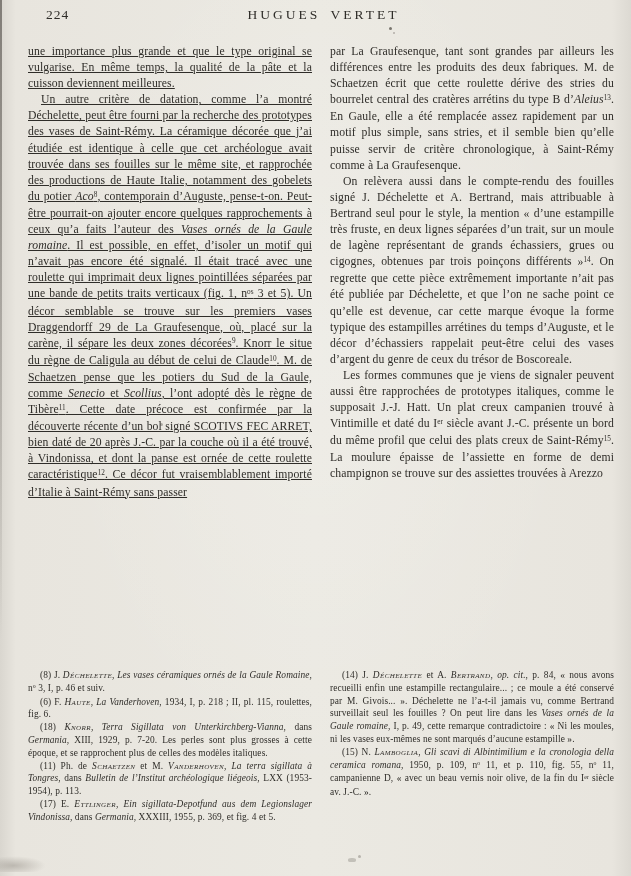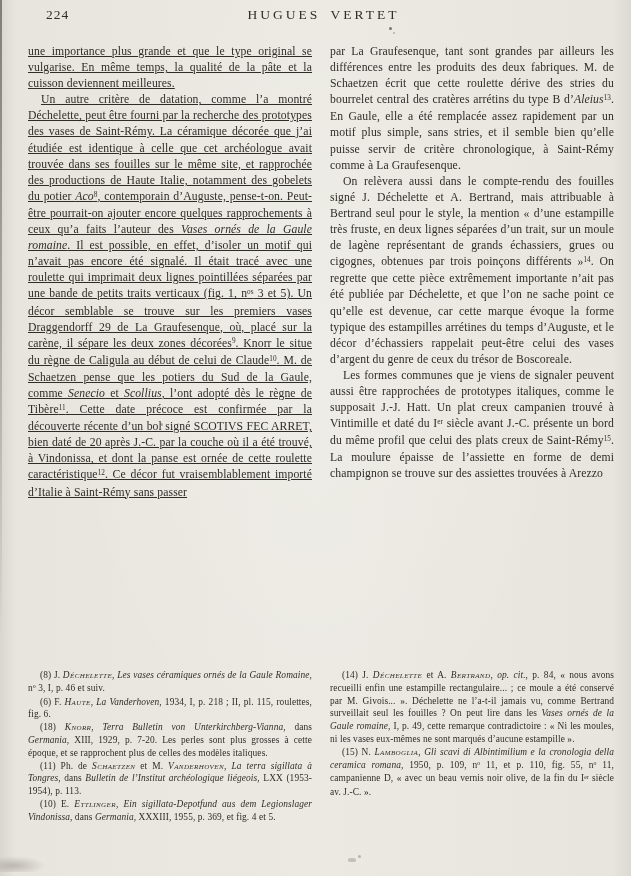--- a/index.html
+++ b/index.html
@@ -95,22 +95,22 @@
 
   <div class="col main right">
       <p class="para"><span>par La Graufesenque, tant sont grandes par ailleurs les différences entre les produits des deux fabriques. M. de Schaetzen écrit que cette roulette dérive des stries du bourrelet central des cratères arrétins du type B d’</span><span class="i">Aleius</span><span class="sup">13</span><span>. En Gaule, elle a été remplacée assez rapidement par un motif plus simple, sans stries, et il semble bien qu’elle puisse servir de critère chronologique, à Saint-Rémy comme à La Graufesenque.</span></p>
       <p class="para indent"><span>On relèvera aussi dans le compte-rendu des fouilles signé J. Déchelette et A. Bertrand, mais attribuable à Bertrand seul pour le style, la mention « d’une estampille très fruste, en deux lignes séparées d’un trait, sur un moule de lagène représentant de grands échassiers, grues ou cigognes, obtenues par trois poinçons différents »</span><span class="sup">14</span><span>. On regrette que cette pièce extrêmement importante n’ait pas été publiée par Déchelette, et que l’on ne sache point ce qu’elle est devenue, car cette marque évoque la forme typique des estampilles arrétines du temps d’Auguste, et le décor d’échassiers rappelait peut-être celui des vases d’argent du genre de ceux du trésor de Boscoreale.</span></p>
       <p class="para indent"><span>Les formes communes que je viens de signaler peuvent aussi être rapprochées de prototypes italiques, comme le supposait J.-J. Hatt. Un plat creux campanien trouvé à Vintimille et daté du I</span><span class="sup">er</span><span> siècle avant J.-C. présente un bord du même profil que celui des plats creux de Saint-Rémy</span><span class="sup">15</span><span>. La moulure épaisse de l’assiette en forme de demi champignon se trouve sur des assiettes trouvées à Arezzo</span></p>
     </div>
 
   <div class="col fn left">
       <p class="para indent"><span>(8) J. </span><span class="sc">Déchelette</span><span>, </span><span class="i">Les vases céramiques ornés de la Gaule Romaine</span><span>, n</span><span class="sup">o</span><span> 3, I, p. 46 et suiv.</span></p>
       <p class="para indent"><span>(6) F. </span><span class="sc">Haute</span><span>, </span><span class="i">La Vanderhoven</span><span>, 1934, I, p. 218 ; II, pl. 115, roulettes, fig. 6.</span></p>
-      <p class="para indent"><span>(18) </span><span class="sc">Knorr</span><span>, </span><span class="i">Terra Bulletin von Unterkirchberg-Vianna</span><span>, dans </span><span class="i">Germania</span><span>, XIII, 1929, p. 7-20. Les perles sont plus grosses à cette époque, et se rapprochent plus de celles des modèles italiques.</span></p>
+      <p class="para indent"><span>(18) </span><span class="sc">Knorr</span><span>, </span><span class="i">Terra Sigillata von Unterkirchberg-Vianna</span><span>, dans </span><span class="i">Germania</span><span>, XIII, 1929, p. 7-20. Les perles sont plus grosses à cette époque, et se rapprochent plus de celles des modèles italiques.</span></p>
       <p class="para indent"><span>(11) Ph. de </span><span class="sc">Schaetzen</span><span> et M. </span><span class="sc">Vanderhoven</span><span>, </span><span class="i">La terra sigillata à Tongres</span><span>, dans </span><span class="i">Bulletin de l’Institut archéologique liégeois</span><span>, LXX (1953-1954), p. 113.</span></p>
-      <p class="para indent"><span>(10) E. </span><span class="sc">Ettlinger</span><span>, </span><span class="i">Ein sigillata-Depotfund aus dem Legionslager Vindonissa</span><span>, dans </span><span class="i">Germania</span><span>, XXXIII, 1955, p. 369, et fig. 4 et 5.</span></p>
+      <p class="para indent"><span>(17) E. </span><span class="sc">Ettlinger</span><span>, </span><span class="i">Ein sigillata-Depotfund aus dem Legionslager Vindonissa</span><span>, dans </span><span class="i">Germania</span><span>, XXXIII, 1955, p. 369, et fig. 4 et 5.</span></p>
     </div>
 
   <div class="col fn right">
       <p class="para indent"><span>(14) J. </span><span class="sc">Déchelette</span><span> et A. </span><span class="sc">Bertrand</span><span>, </span><span class="i">op. cit.</span><span>, p. 84, « nous avons recueilli enfin une estampille rectangulaire... ; ce moule a été conservé par M. Givois... ». Déchelette ne l’a-t-il jamais vu, comme Bertrand surveillait seul les fouilles ? On peut lire dans les </span><span class="i">Vases ornés de la Gaule romaine</span><span>, I, p. 49, cette remarque contradictoire : « Ni les moules, ni les vases eux-mêmes ne sont marqués d’aucune estampille ».</span></p>
       <p class="para indent"><span>(15) N. </span><span class="sc">Lamboglia</span><span>, </span><span class="i">Gli scavi di Albintimilium e la cronologia della ceramica romana</span><span>, 1950, p. 109, n</span><span class="sup">o</span><span> 11, et p. 110, fig. 55, n</span><span class="sup">o</span><span> 11, campanienne D, « avec un beau vernis noir olive, de la fin du I</span><span class="sup">er</span><span> siècle av. J.-C. ».</span></p>
     </div>
 </div>
 
 </body></html>

